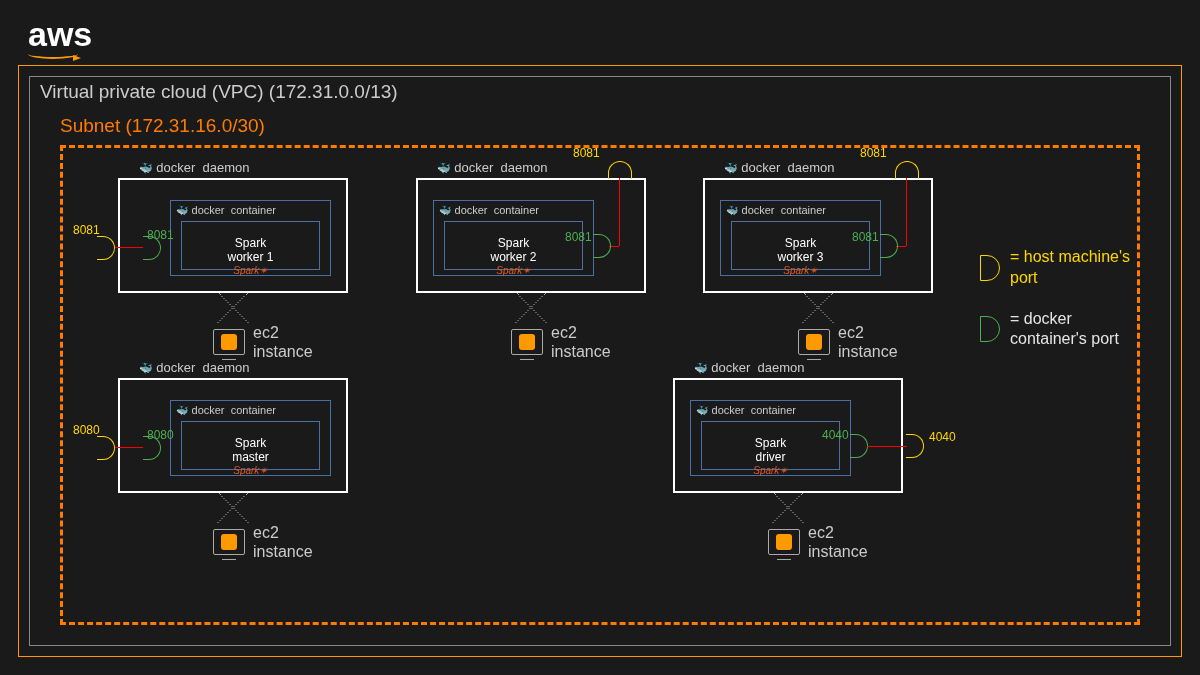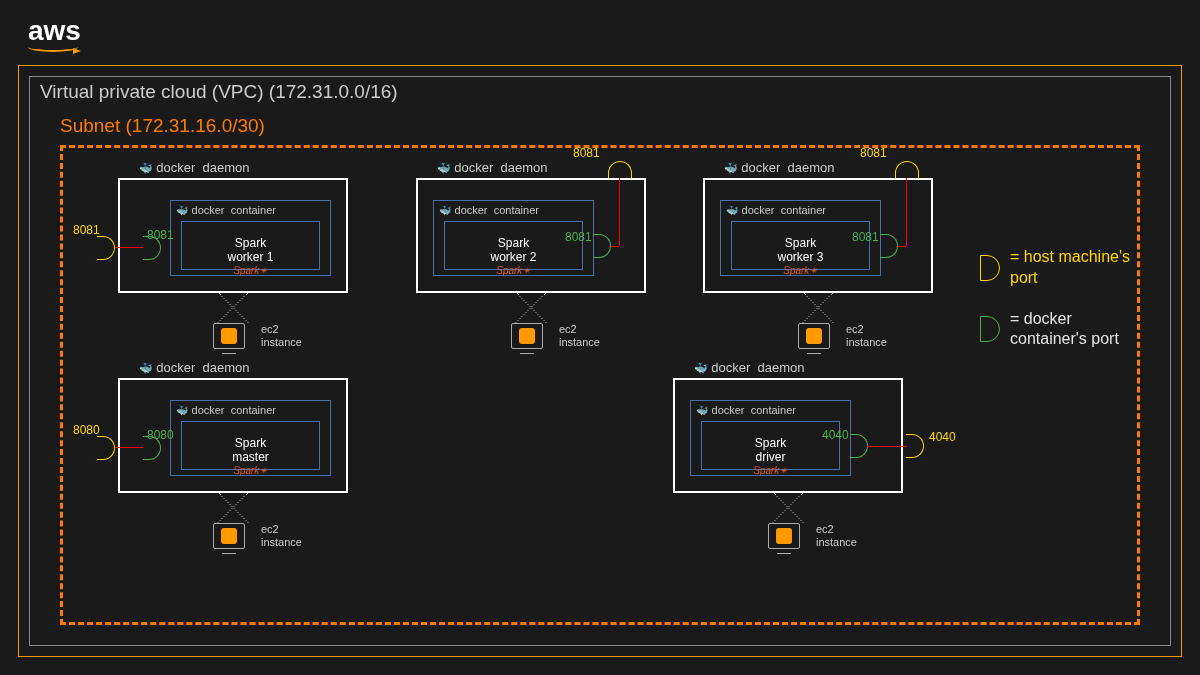--- a/index.html
+++ b/index.html
@@ -9,21 +9,21 @@
   background: #1a1a1a;
   font-family: Arial, sans-serif;
   color: #fff;
   position: relative;
   overflow: hidden;
 }
 .aws-logo {
   position: absolute;
   top: 15px;
   left: 28px;
-  font-size: 28px;
+  font-size: 34px;
   font-weight: bold;
   color: #fff;
 }
 .aws-logo .arrow {
   display: block;
   width: 50px;
   height: 10px;
   border-bottom: 2px solid #ff9900;
   border-radius: 0 0 50% 50%;
   position: relative;
@@ -173,23 +173,23 @@
 .ec2-icon::after {
   content: '';
   position: absolute;
   bottom: -6px;
   left: 8px;
   right: 8px;
   height: 3px;
   border-bottom: 1px solid #aaa;
 }
 .ec2-label {
-  font-size: 11px;
+  font-size: 16px;
   color: #ccc;
-  margin-left: 16px;
+  margin-left: 8px;
   line-height: 1.2;
 }
 .port-host {
   position: absolute;
   border: 1px solid #ffd700;
   border-radius: 0 12px 12px 0;
   width: 18px;
   height: 24px;
   border-left: none;
 }
@@ -244,21 +244,21 @@
 </head>
 <body>
 
 <div class="aws-logo">
   <span>aws</span>
   <span class="arrow"></span>
 </div>
 
 <div class="outer-box">
   <div class="vpc-box">
-    <div class="vpc-title">Virtual private cloud (VPC) (172.31.0.0/16)</div>
+    <div class="vpc-title">Virtual private cloud (VPC) (172.31.0.0/13)</div>
     <div class="subnet-title">Subnet (172.31.16.0/30)</div>
 
     <div class="subnet-box">
 
 
       <div class="daemon-box" style="top:30px;left:55px;width:230px;height:115px;">
         <div class="docker-label"><span class="docker-icon">🐳</span> <span>docker</span> &nbsp;<span>daemon</span></div>
         <div class="container-box">
           <div class="container-label"><span class="docker-icon">🐳</span> <span>docker</span> &nbsp;<span>container</span></div>
           <div class="spark-box">

